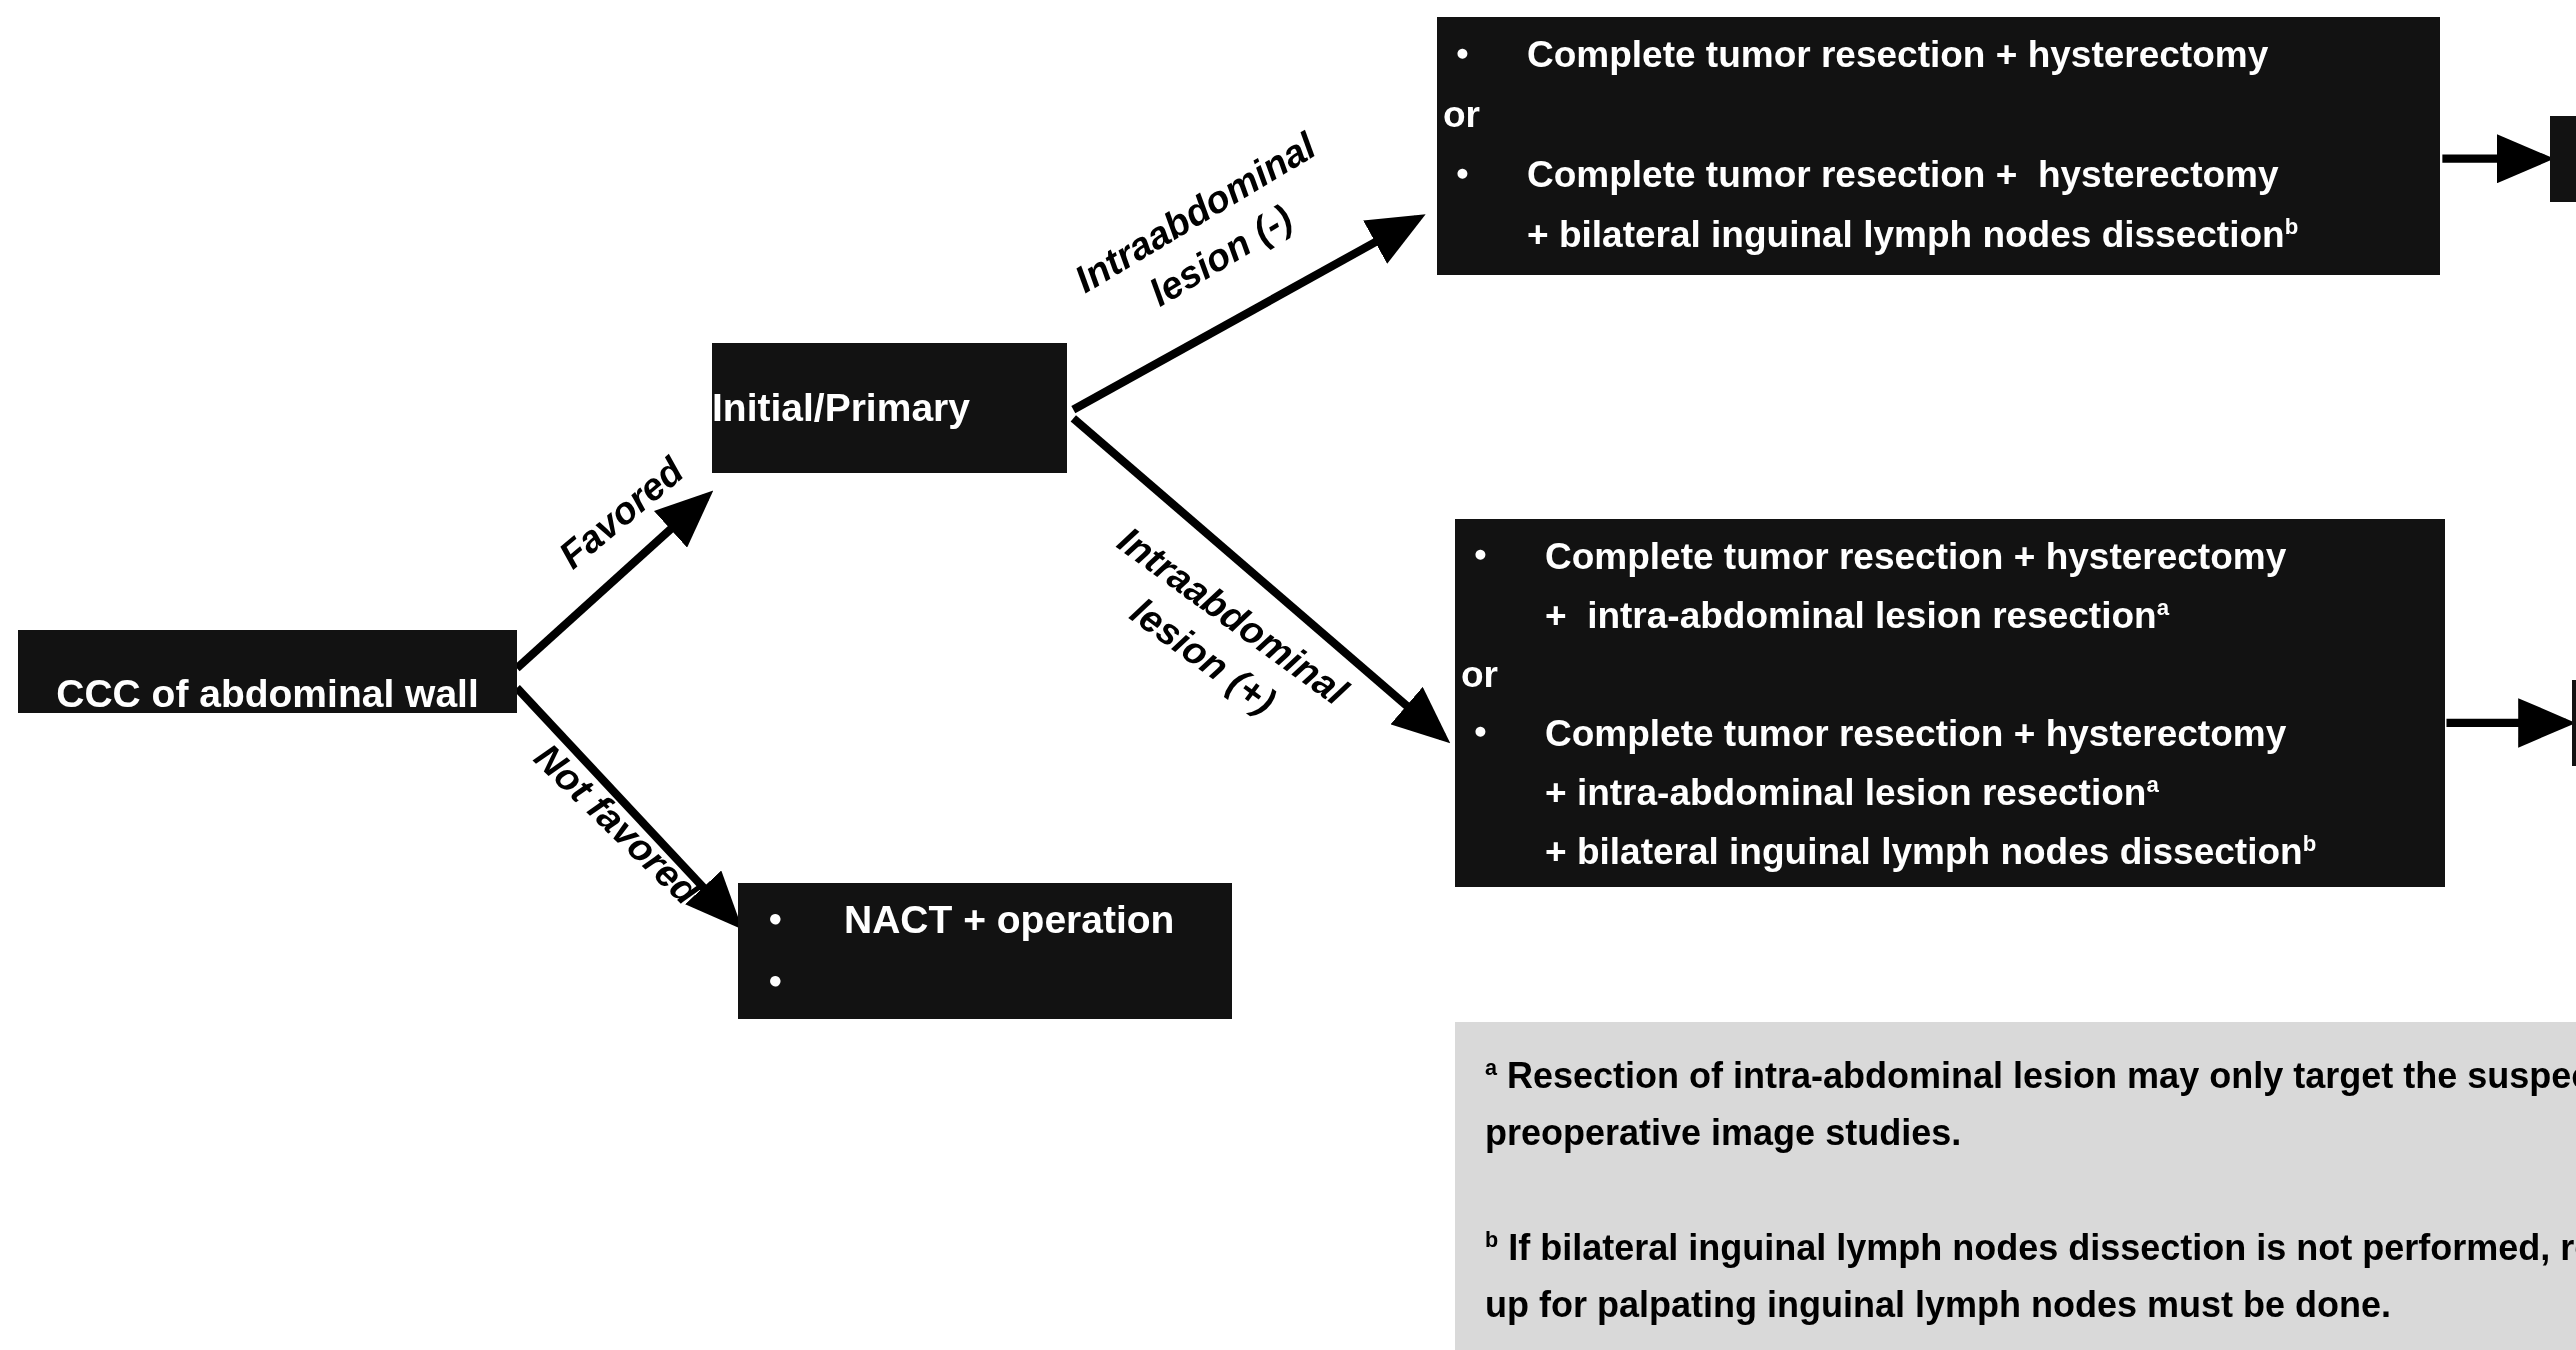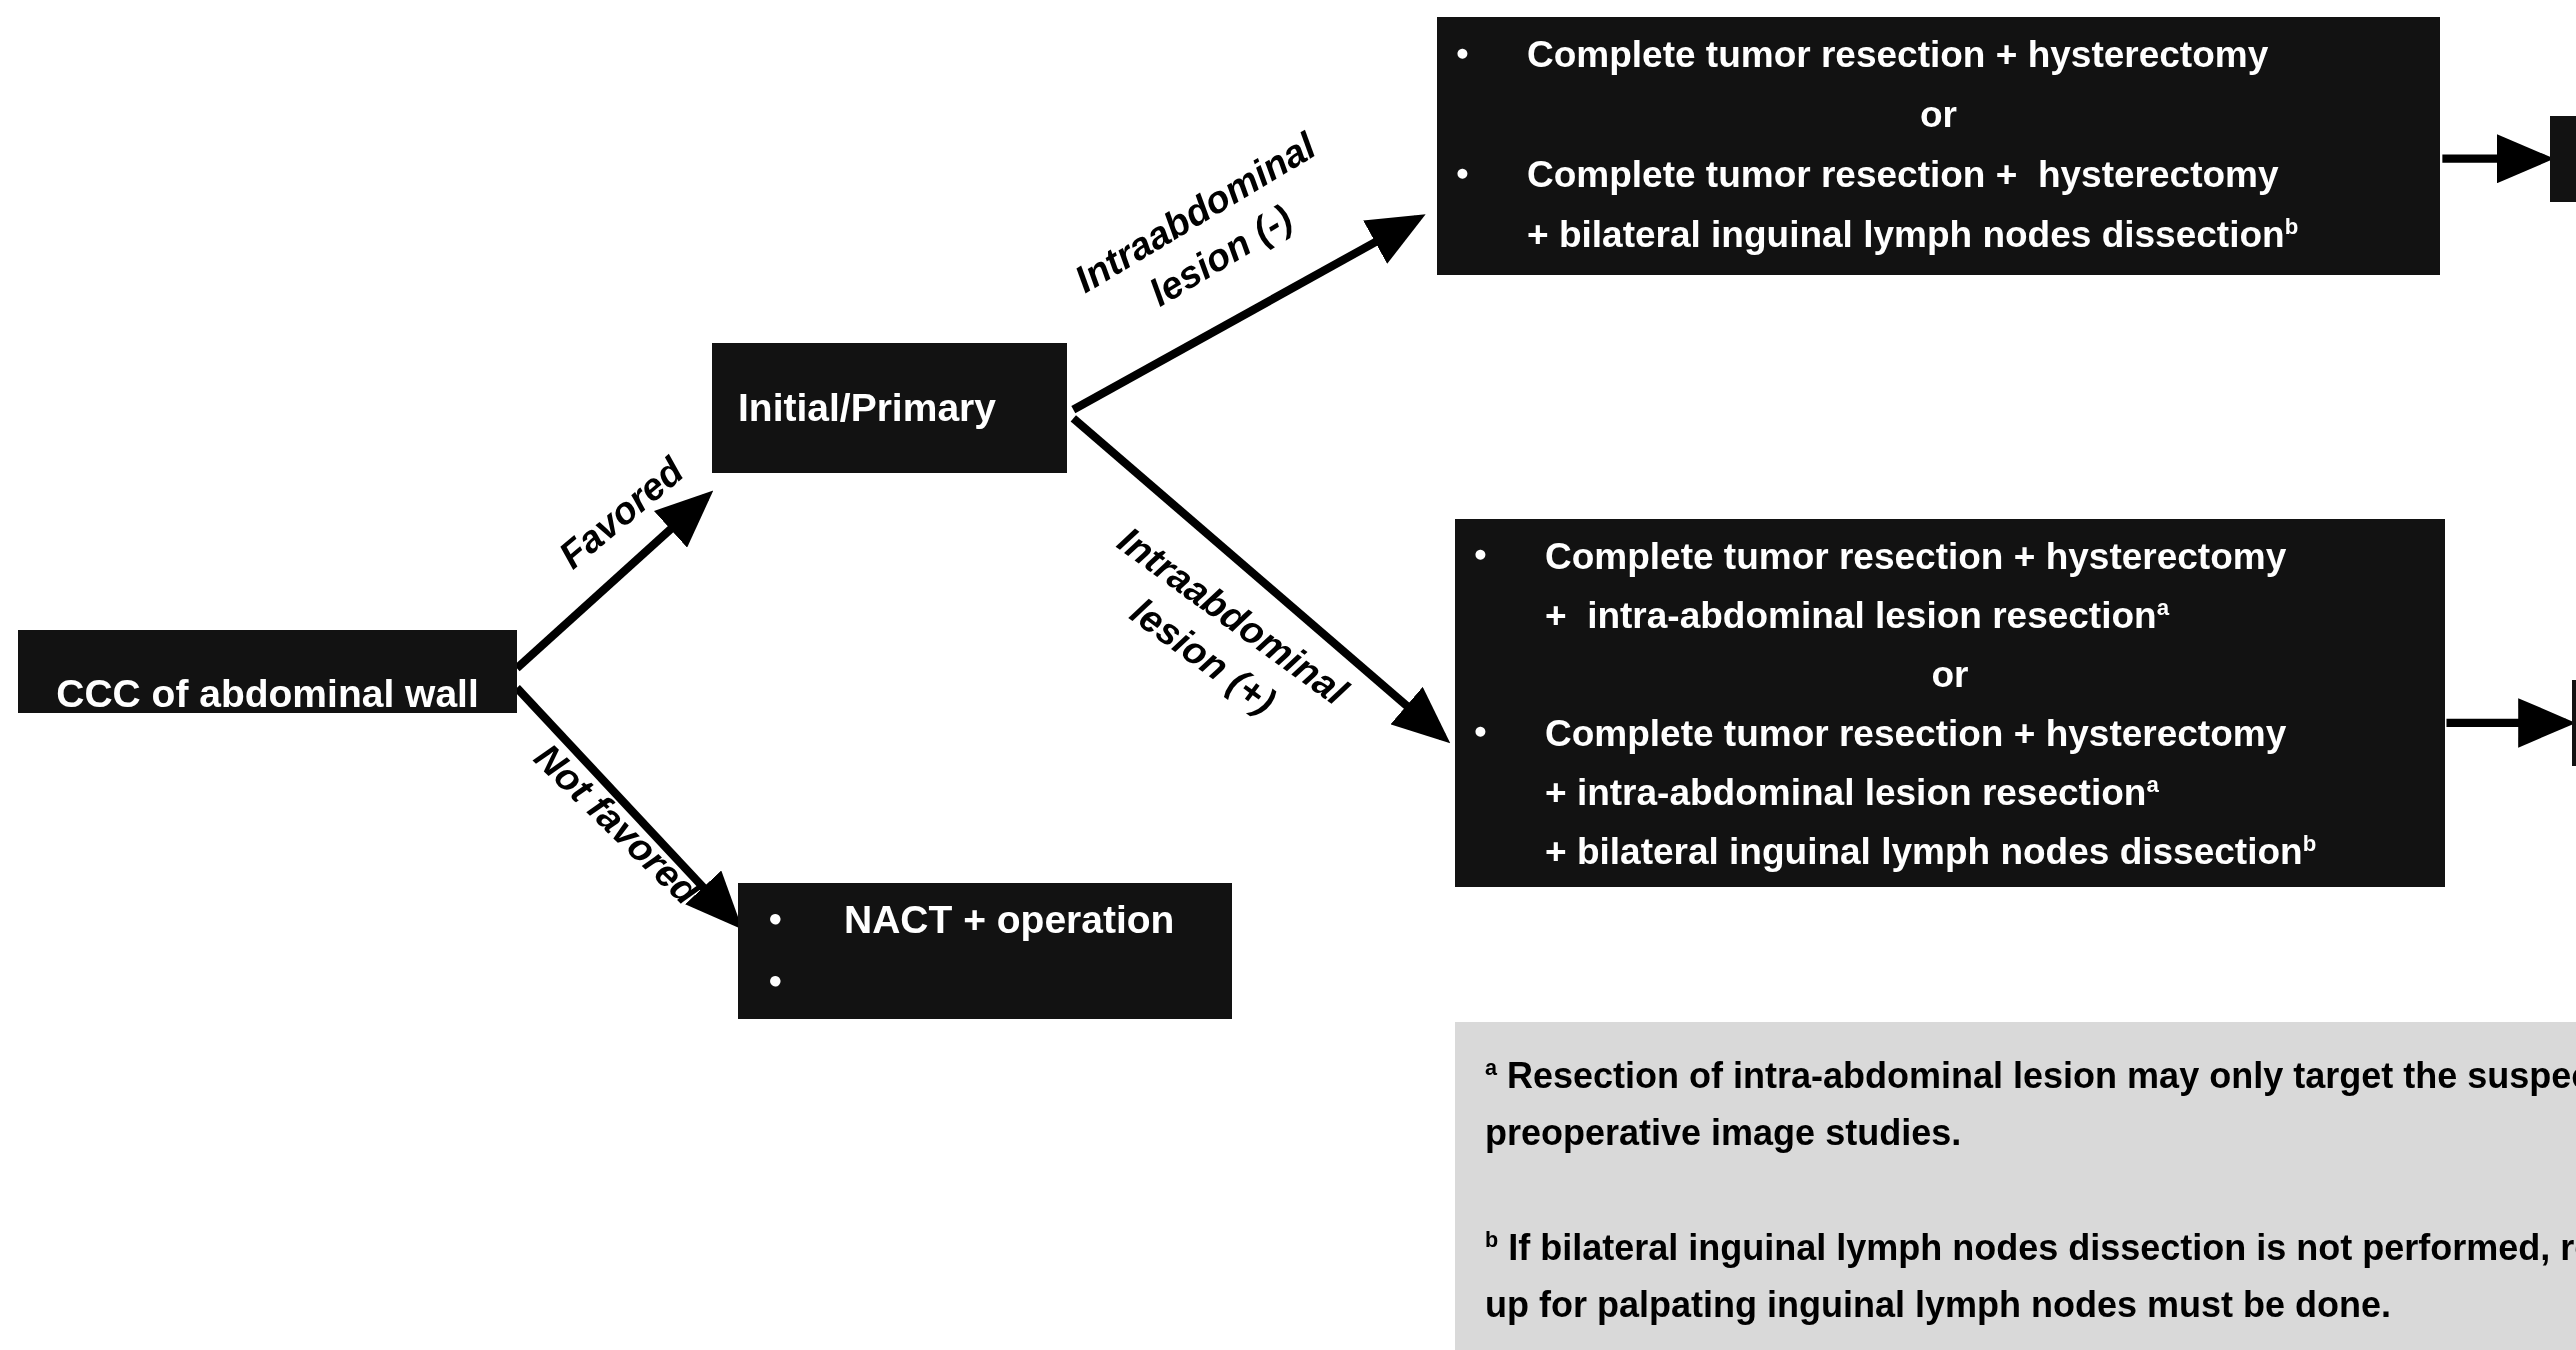--- a/index.html
+++ b/index.html
@@ -13,21 +13,21 @@
     box-sizing:border-box;
   }
   .node.center{display:flex;align-items:center;justify-content:center;text-align:center;}
   .single{font-size:39px;line-height:1;white-space:nowrap;}
   
   .stack{display:flex;flex-direction:column;justify-content:center;}
   .stack .ln{font-size:39px;line-height:60px;white-space:nowrap;}
   
   .listbox{padding-top:8.2px;}
   .listbox .line{position:relative;font-size:37px;line-height:60px;padding-left:90px;white-space:pre;}
-  .listbox .line.c{padding-left:0;text-align:center;}
+  .listbox .line.c{padding-left:6px;text-align:left;}
   .listbox .line .dot{position:absolute;left:18.5px;top:-3.1px;font-size:0.62em;}
   #middle-box .line{line-height:59px;}
   #nact-box{padding-top:6.2px;}
   #nact-box .line{font-size:39px;line-height:62px;padding-left:106px;}
   #nact-box .line .dot{left:30px;top:-2.1px;}
   sup{font-size:60%;line-height:0;vertical-align:super;}
   .pm{border-bottom:3.6px solid currentColor;}
   
   #footnote-box{
     position:absolute;background:var(--note-bg,#d9d9d9);color:var(--note-text,#000);
@@ -58,21 +58,21 @@
   <line x1="2083" y1="795" x2="2750" y2="425" marker-end="url(#ah)"></line>
   <line x1="2083" y1="812" x2="2800" y2="1430" marker-end="url(#ah)"></line>
   <line x1="4740" y1="308" x2="4938" y2="308" marker-end="url(#ah)"></line>
   <line x1="4748" y1="1403" x2="4980" y2="1403" marker-end="url(#ah)"></line>
 </svg>
 
 <div class="node center single" id="ccc-box" style="left:18px;top:630px;width:499px;height:83px;align-items:flex-end;">
     <span>CCC of abdominal wall</span>
   </div>
 
-<div class="node stack" id="initial-box" style="left:712px;top:343px;width:355px;height:130px;padding-left:26px;">
+<div class="node stack" id="initial-box" style="left:712px;top:343px;width:355px;height:130px;">
   <span class="ln">Initial/Primary</span>
 </div>
 
 <div class="node listbox" id="top-box" style="left:1437px;top:17px;width:1003px;height:258px;">
     <div class="line"><span class="dot">●</span><span>Complete tumor resection + hysterectomy</span></div>
     <div class="line c"><span>or</span></div>
     <div class="line"><span class="dot">●</span><span>Complete tumor resection +  hysterectomy</span></div>
     <div class="line"><span>+ bilateral inguinal lymph nodes dissection</span><sup>b</sup></div>
   </div>
 

